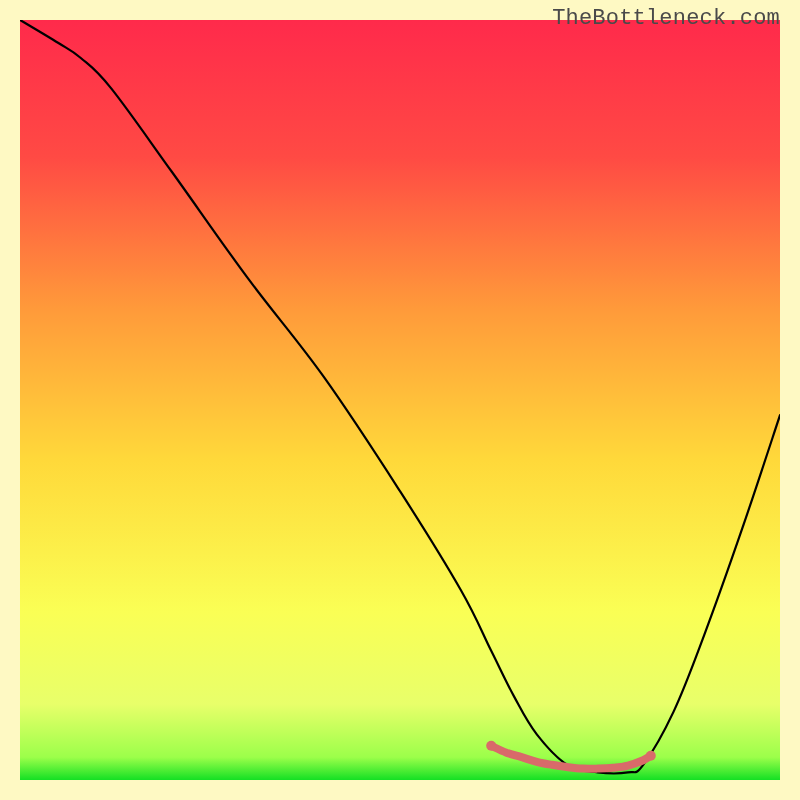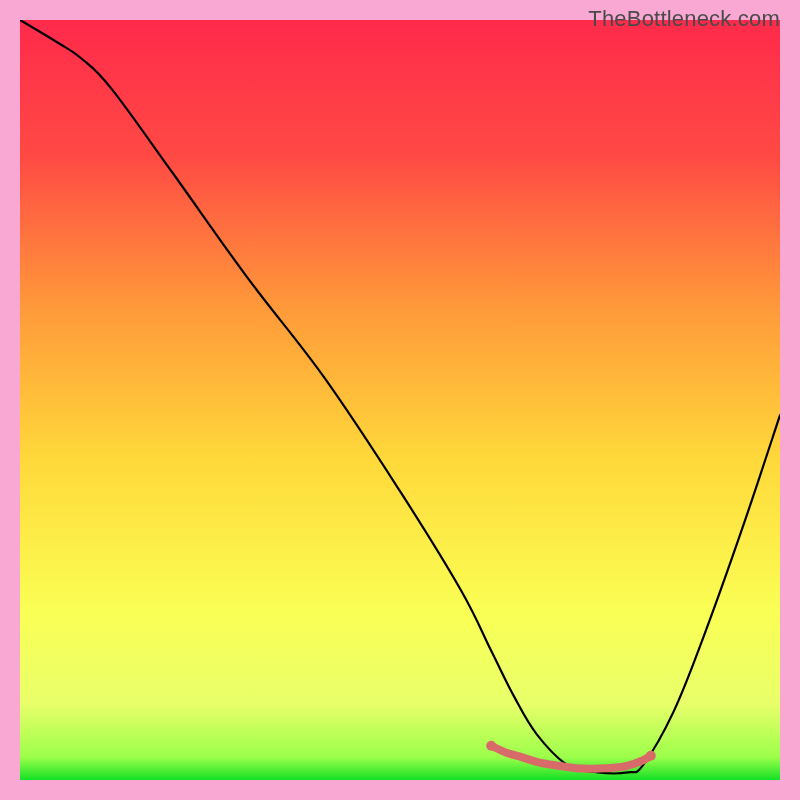--- a/index.html
+++ b/index.html
@@ -1,17 +1,17 @@
 <!DOCTYPE html>
 <html><head>
 <meta charset="utf-8">
 <style>
   * { margin: 0; padding: 0; box-sizing: border-box; }
   body { width: 800px; height: 800px; background: #000; position: relative; font-family: Arial, sans-serif; }
-  .container { width: 800px; height: 800px; background: #f9a8d4; position: relative; }
+  .container { width: 800px; height: 800px; background: #fef9c3; position: relative; font-family: Liberation Mono, monospace; }
   .plot-area { position: absolute; left: 20px; top: 20px; width: 760px; height: 760px; }
   .watermark { position: absolute; top: 6px; right: 20px; color: #4a4a4a; font-size: 22px; font-weight: 500; letter-spacing: 0.2px; z-index: 5; }
   svg { display: block; }
 </style>
 </head>
 <body>
 <div class="container">
 
 <div class="watermark">TheBottleneck.com</div>
 

